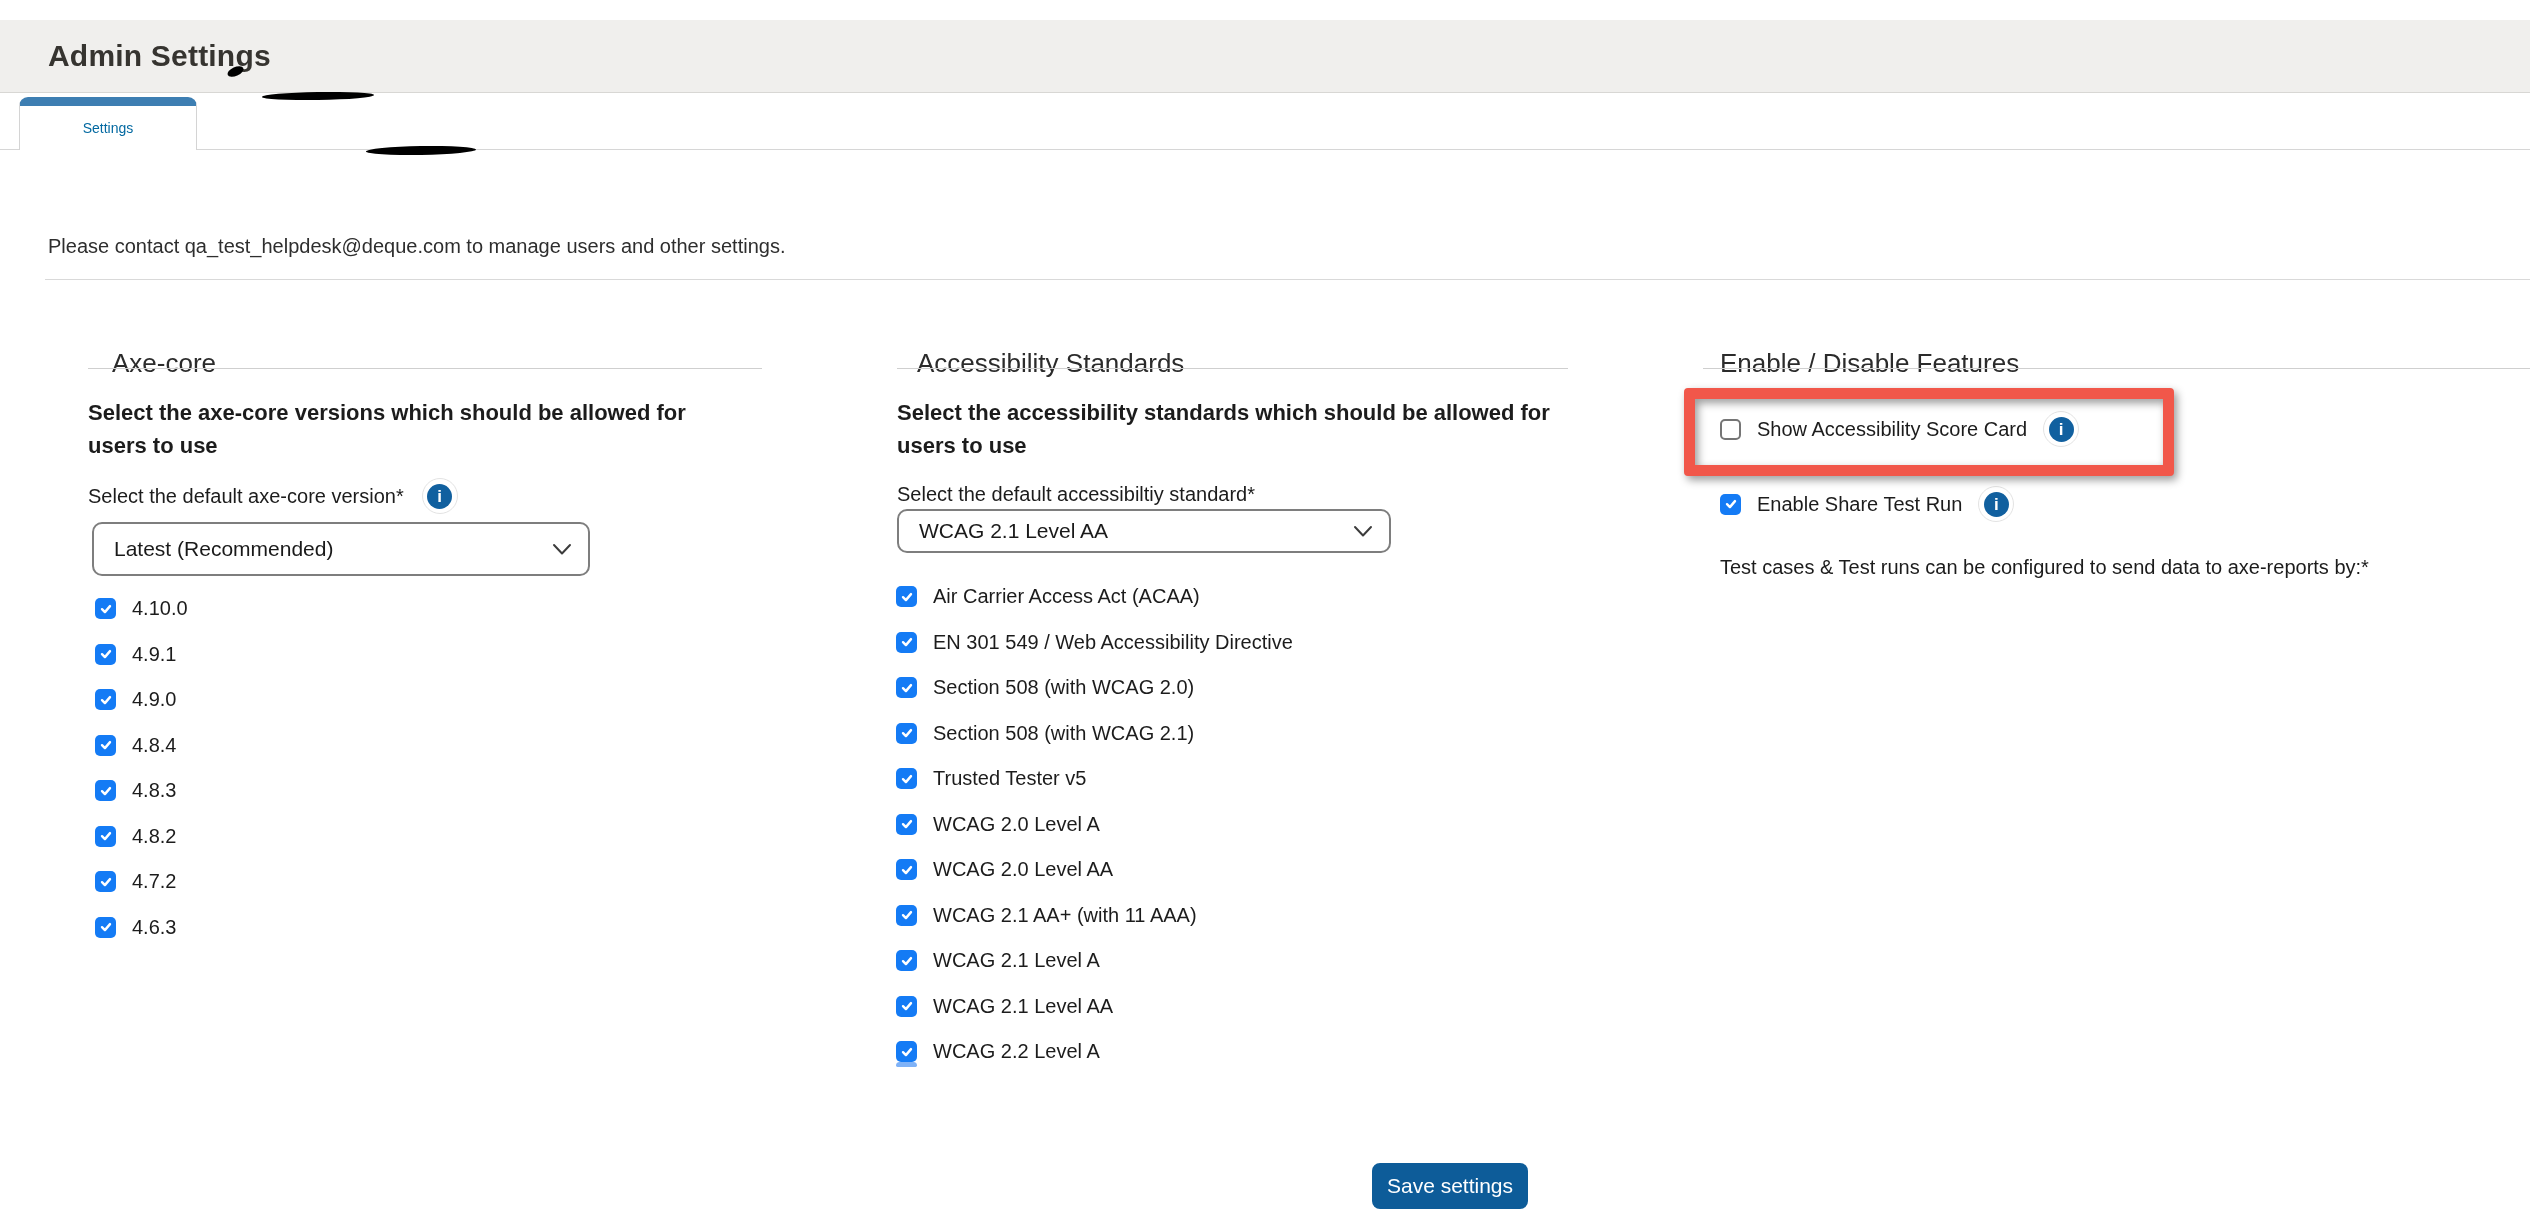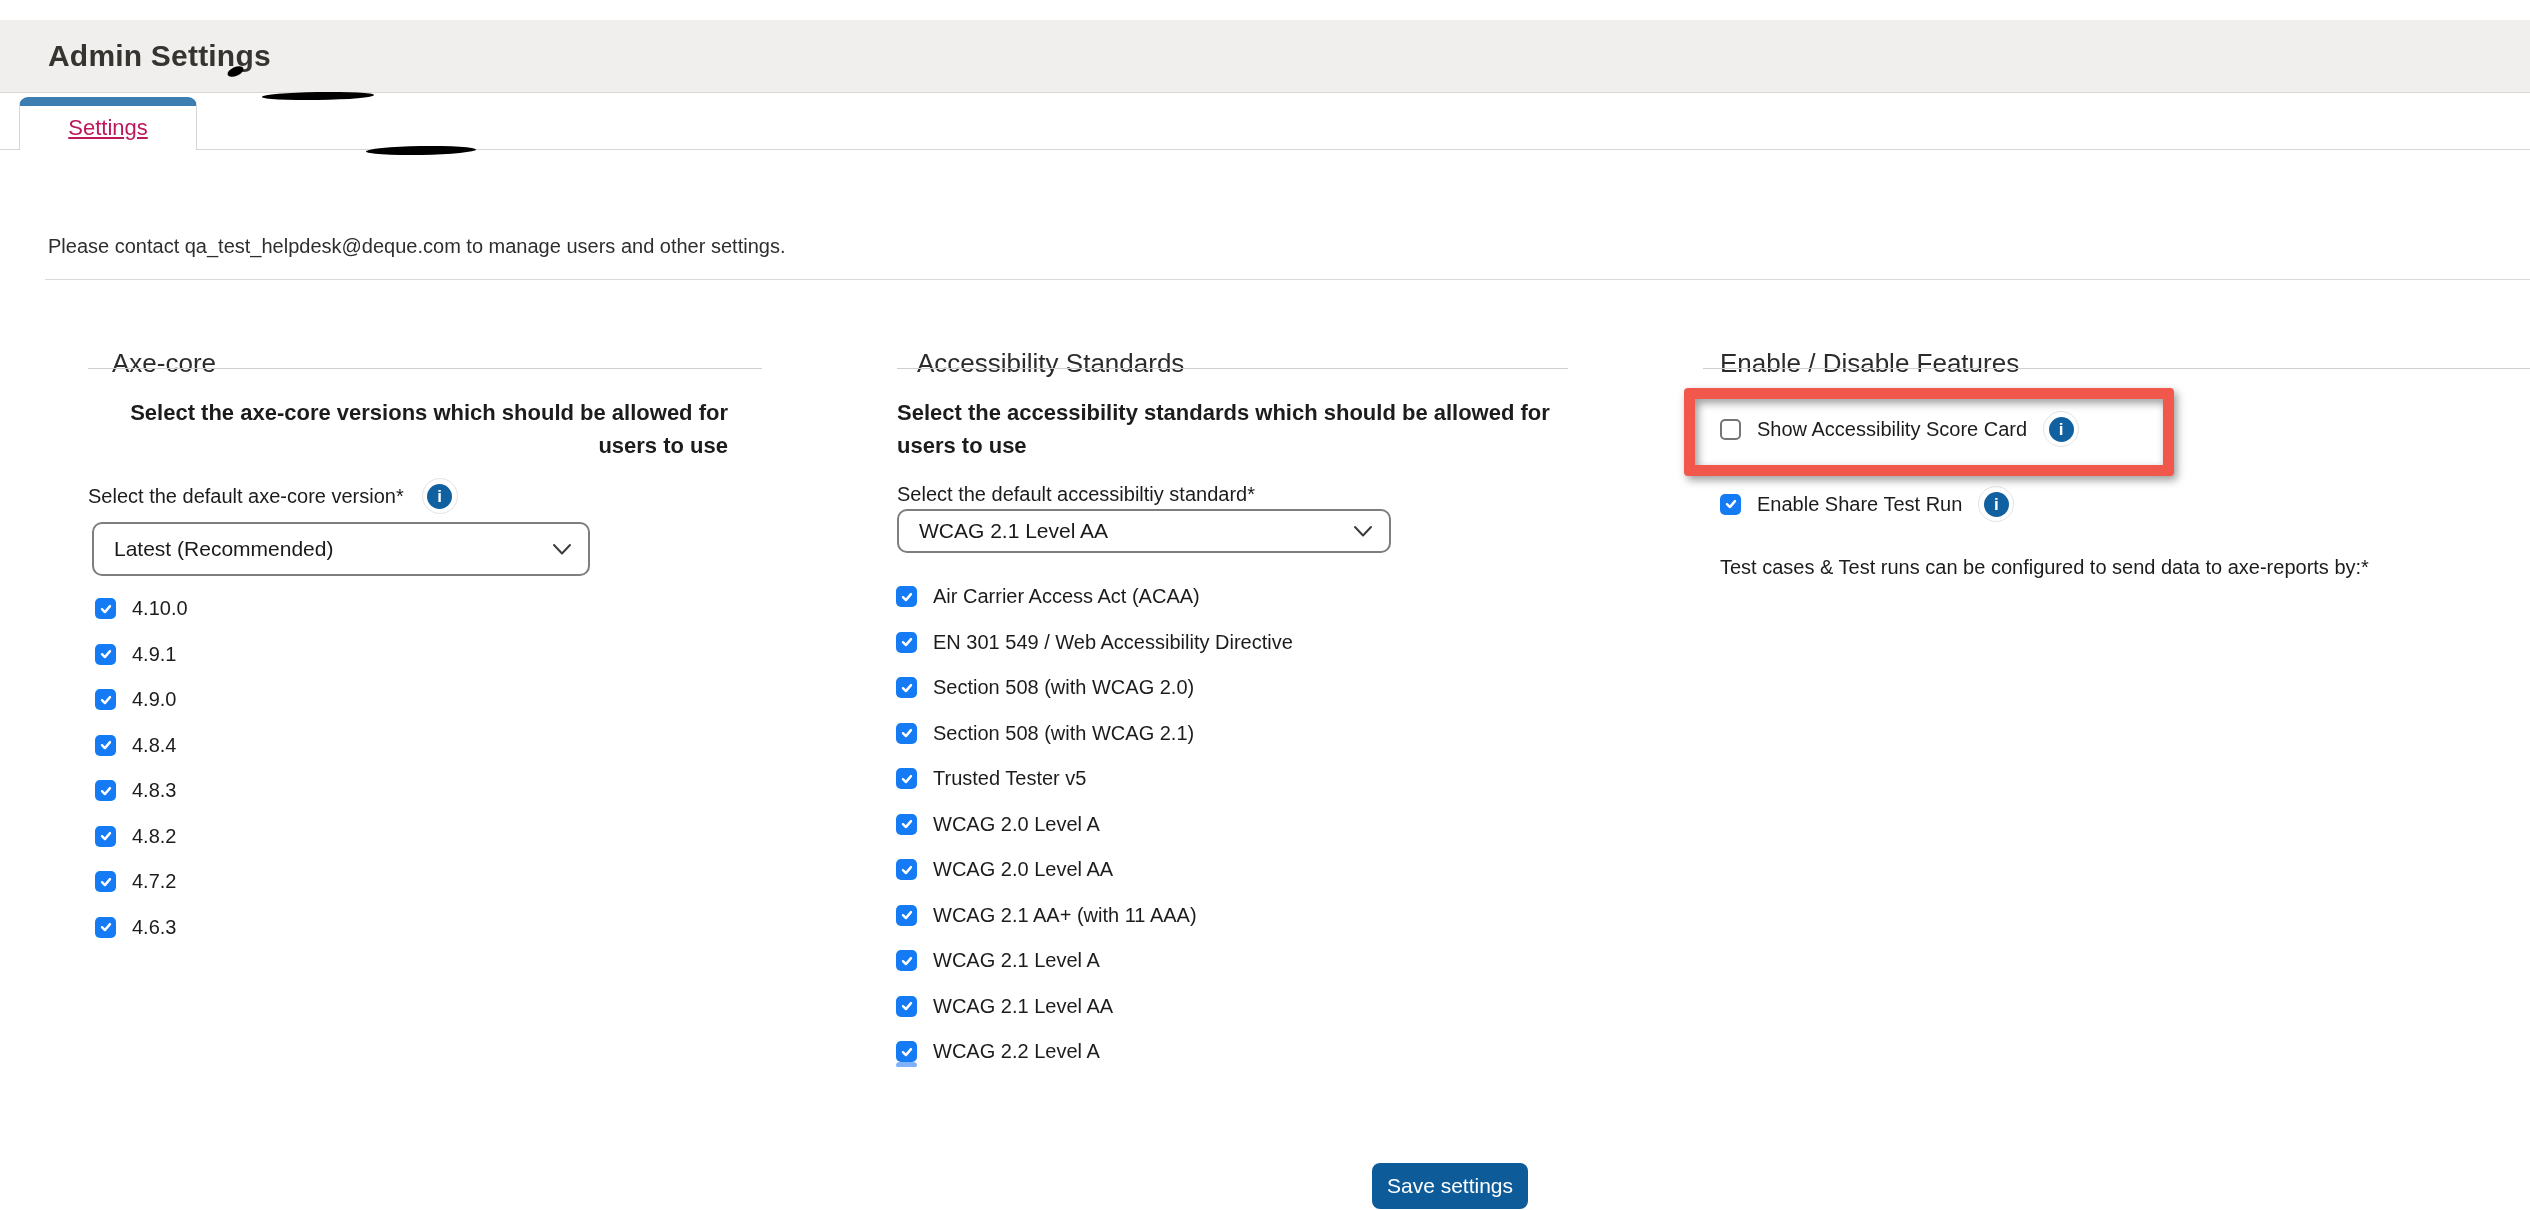--- a/index.html
+++ b/index.html
@@ -13,21 +13,21 @@
     background:var(--header-bg,#f0efed);border-bottom:1px solid #d8d7d4;
     display:flex;align-items:center;padding-left:48px;
   }
   .app-title{font-size:30px;font-weight:600;color:#363430;letter-spacing:.2px;}
   
   .tabbar-line{position:absolute;left:0;top:129px;width:2530px;height:1px;background:#d6d6d6;z-index:1;}
   .tab{
     position:absolute;left:19px;top:77px;width:178px;height:53px;box-sizing:border-box;z-index:2;
     background:#fff;border:1px solid #d4d4d4;border-bottom:none;
     border-top:9px solid var(--tab-blue,#3d7eb2);border-radius:9px 9px 0 0;
-    display:flex;align-items:center;justify-content:center;font-size:22px;color:#be185d;text-decoration:underline;
+    display:flex;align-items:center;justify-content:center;font-size:14px;color:#0369a1;
   }
   
   .scr{position:absolute;background:#000;border-radius:50%;z-index:3;}
   .scr-a{left:262px;top:72px;width:112px;height:8px;transform:rotate(-1deg);}
   .scr-b{left:366px;top:126px;width:110px;height:9px;transform:rotate(-1deg);}
   .scr-c{left:227px;top:47px;width:17px;height:9px;transform:rotate(-24deg);}
   
   .contact-note{position:absolute;left:48px;top:195px;font-size:20px;color:#2e2e2e;}
   .divider{position:absolute;height:1px;background:#cfcfcf;}
   .divider-full{left:45px;top:259px;width:2485px;background:#d9d9d9;}
@@ -94,21 +94,21 @@
   <div class="scr scr-a"></div>
   <div class="scr scr-b"></div>
 
   <p class="contact-note">Please contact qa_test_helpdesk@deque.com to manage users and other settings.</p>
 
   <div class="divider divider-full"></div>
 
   <h2 class="col-heading" style="left:112px;top:306px;">Axe-core</h2>
   <div class="divider" style="left:88px;top:348px;width:674px;"></div>
 
-  <div class="col-sub" style="left:88px;top:376px;width:640px;text-align:right;">Select the axe-core versions which should be allowed for users to use</div>
+  <div class="col-sub" style="left:88px;top:376px;width:640px;">Select the axe-core versions which should be allowed for users to use</div>
 
   <div class="label-row" style="left:88px;top:458px;">
     <span class="field-label">Select the default axe-core version*</span>
     <span class="info">
         <span class="info-core">i</span>
       </span>
   </div>
 
   <div class="select" style="left:92px;top:502px;width:498px;height:54px;">
     <span>Latest (Recommended)</span>

